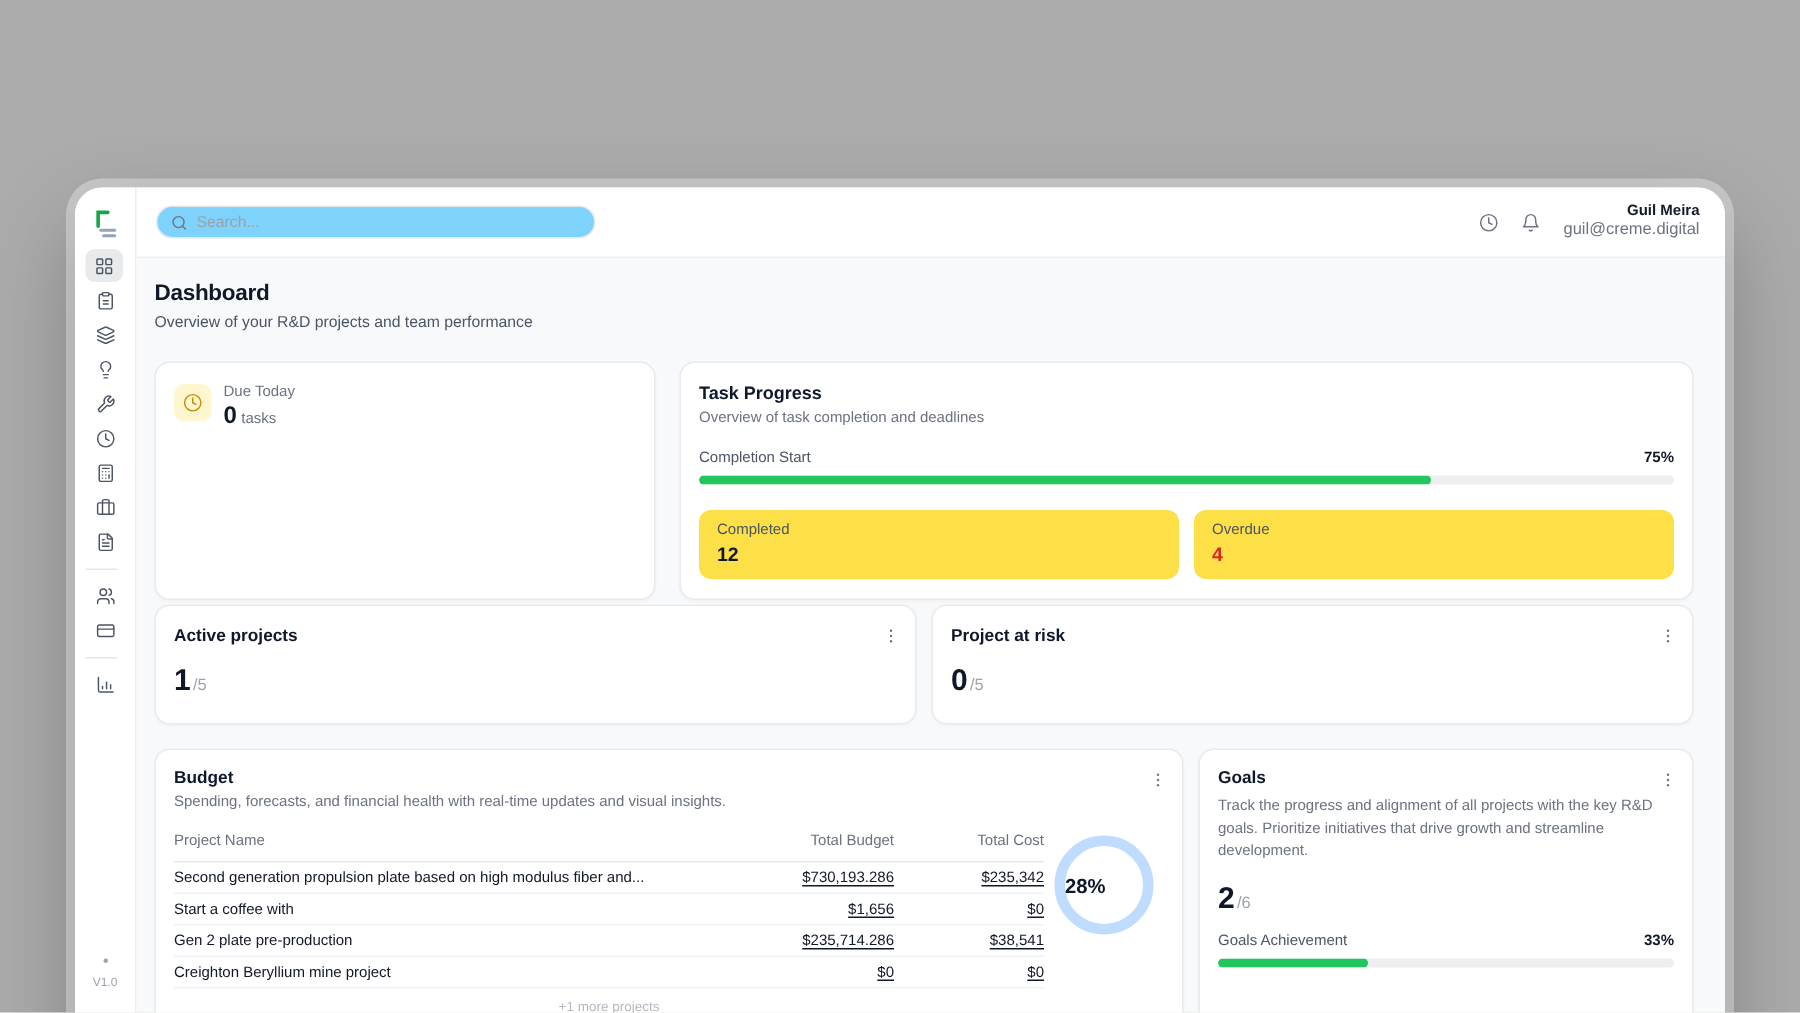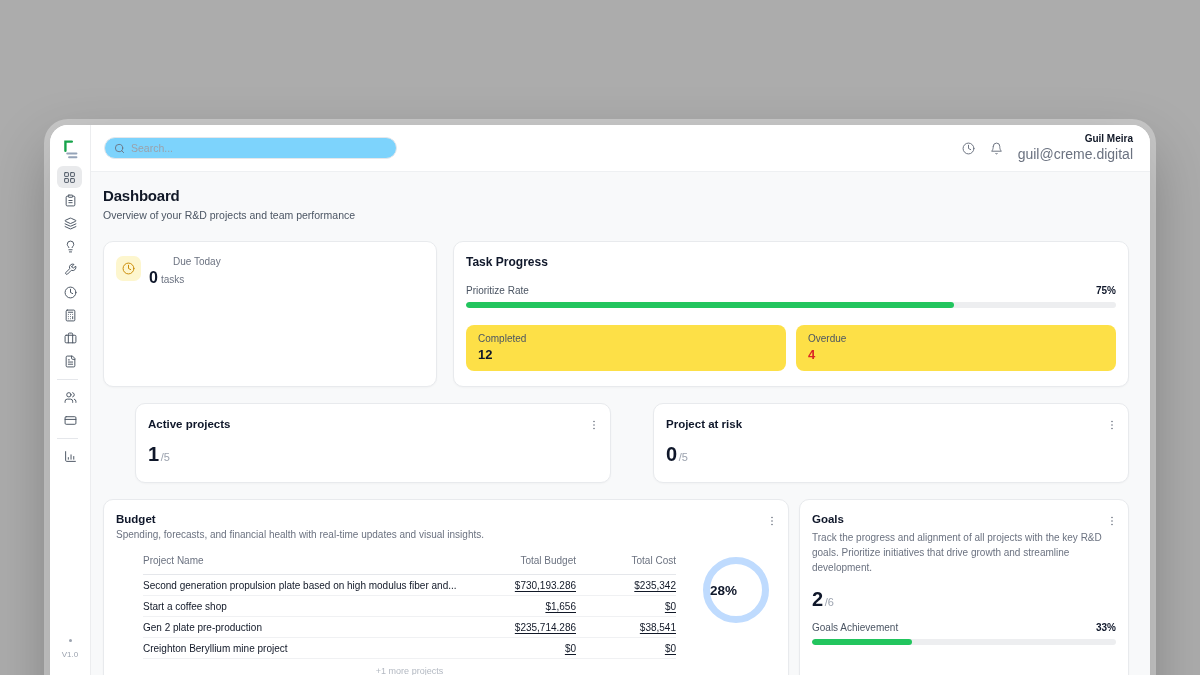--- a/index.html
+++ b/index.html
@@ -32,70 +32,70 @@
   .search { width:293px; height:22px; border:1px solid #e5e7eb; border-radius:11px;
     display:flex; align-items:center; padding:0 9px; gap:6px; color:#9aa1ab; background:#7dd3fc; }
   .search svg { width:11px; height:11px; stroke:#6b7280; fill:none; stroke-width:2; stroke-linecap:round; }
   .search input { border:none; outline:none; flex:1; font-size:10.5px; font-family:inherit; color:#374151; background:transparent; }
   .search input::placeholder { color:#9aa1ab; }
   .top-right { margin-left:auto; display:flex; align-items:center; gap:15px; }
   .top-ico { color:#6b7280; display:flex; cursor:pointer; }
   .top-ico svg { width:13px; height:13px; stroke:currentColor; fill:none; stroke-width:1.8; stroke-linecap:round; stroke-linejoin:round; }
   .user { text-align:right; line-height:1.25; cursor:pointer; }
   .user .name { font-size:10px; font-weight:bold; color:#111827; }
-  .user .email { font-size:14px; color:#6b7280; }
+  .user .email { font-size:11px; color:#6b7280; }
 
   .content { flex:1; background:#f8f9fa; padding:15px 21px 20px 12px; overflow:hidden; }
   .page-title { font-size:15px; font-weight:bold; letter-spacing:-.2px; }
   .page-sub { font-size:10.5px; color:#4b5563; margin-top:5px; }
 
   .card { background:#fff; border:1px solid #e8eaed; border-radius:10px;
     box-shadow:0 1px 2px rgba(16,24,40,.03); position:relative; }
   .kebab { position:absolute; top:13px; right:10px; color:#6b7280; cursor:pointer; }
   .kebab svg { width:12px; height:12px; fill:currentColor; }
 
   .row1 { margin-top:20px; display:grid; grid-template-columns:334px 1fr; gap:16px; height:146px; }
   .row2 { margin-top:16px; display:grid; grid-template-columns:1fr 1fr; gap:10px; height:80px; }
   .row3 { margin-top:16px; display:grid; grid-template-columns:1fr 330px; gap:10px; height:215px; }
 
   
   .due-card { padding:14px 12px; display:flex; gap:8px; align-items:flex-start; }
   .due-ico { width:25px; height:25px; border-radius:7px; background:#fdf6ce; flex:0 0 25px;
     display:flex; align-items:center; justify-content:center; color:#ca8a04; }
   .due-ico svg { width:13px; height:13px; stroke:currentColor; fill:none; stroke-width:1.8; stroke-linecap:round; stroke-linejoin:round; }
-  .due-label { font-size:10px; color:#6b7280;margin-left:24px; }
+  .due-label { font-size:10px; color:#6b7280; }
   .due-val { margin-top:2px; }
   .due-val b { font-size:16px; color:#0f172a; }
   .due-val span { font-size:10px; color:#6b7280; margin-left:3px; }
 
   
   .task-card { padding:13px 12px; }
   .card-title { font-size:12px; font-weight:bold; color:#0f172a; }
   .card-sub { font-size:10px; color:#6b7280; margin-top:4px; }
   .cr-row { margin-top:16px; display:flex; justify-content:space-between; align-items:center; }
   .cr-label { font-size:10px; color:#4b5563; }
   .cr-val { font-size:10px; font-weight:bold; color:#0f172a; }
   .bar { height:6px; border-radius:3px; background:#edeef0; margin-top:6px; overflow:hidden; }
   .bar-fill { height:100%; border-radius:3px; background:#22c55e; }
   .stats { margin-top:17px; display:grid; grid-template-columns:1fr 1fr; gap:10px; }
   .stat-box { background:#fde047; border-radius:8px; padding:8px 12px 9px; }
   .stat-label { font-size:10px; color:#4b5563; }
   .stat-val { font-size:13px; font-weight:bold; margin-top:3px; color:#0f172a; }
   .stat-val.red { color:#dc2626; }
 
   
-  .mini-card { padding:14px 12px;margin-left:32px; }
+  .mini-card { padding:14px 12px; }
   .mini-title { font-size:11.5px; font-weight:bold; color:#0f172a; }
   .big-num { margin-top:13px; display:flex; align-items:baseline; }
   .big-num b { font-size:20px; color:#0f172a; letter-spacing:-.5px; }
   .big-num span { font-size:11px; color:#9ca3af; margin-left:2px; }
 
   
   .budget-card { padding:13px 12px; overflow:hidden; }
-  .budget-body { display:flex; margin-top:15px; gap:20px;margin-left:27px; }
+  .budget-body { display:flex; margin-top:15px; gap:0; }
   .btable { flex:1; min-width:0; }
   .thead, .trow { display:grid; grid-template-columns:1fr 118px 100px; align-items:center; }
   .thead { font-size:10px; color:#6b7280; padding-bottom:8px; border-bottom:1px solid #e5e7eb; }
   .trow { font-size:10px; color:#111827; height:21px; border-bottom:1px solid #f0f1f3; }
   .cell-r { text-align:right; }
   .money { text-decoration:underline; text-underline-offset:2px; text-decoration-thickness:1px; cursor:pointer; }
   .tfoot { text-align:center; font-size:9px; color:#b3b9c2; padding-top:7px; }
   .donut-col { width:80px; flex:0 0 80px; display:flex; justify-content:center; align-items:flex-start; padding-top:2px; }
   .donut { width:66px; height:66px; border-radius:50%; border:7px solid #bfdbfe;
     display:flex; align-items:center; background:#fff; }
@@ -266,22 +266,23 @@
             <div>
               <div class="due-label">Due Today</div>
               <div class="due-val">
                 <b>0</b><span>tasks</span>
               </div>
             </div>
           </section>
 
           <section class="card task-card">
             <div class="card-title">Task Progress</div>
+            <div class="card-sub">Overview of task completion and deadlines</div>
             <div class="cr-row">
-              <span class="cr-label">Prioritize Rate</span>
+              <span class="cr-label">Completion Start</span>
               <span class="cr-val">75%</span>
             </div>
             <div class="bar">
               <div class="bar-fill" style="width: 75%; background: rgb(34, 197, 94);"></div>
             </div>
             <div class="stats">
               <div class="stat-box">
                 <div class="stat-label">Completed</div>
                 <div class="stat-val">12</div>
               </div>
@@ -342,21 +343,21 @@
                   <span class="cell-r">Total Budget</span>
                   <span class="cell-r">Total Cost</span>
                 </div>
                 <div id="budget-rows">
                     <div class="trow">
                       <span style="overflow: hidden; white-space: nowrap; text-overflow: ellipsis;">Second generation propulsion plate based on high modulus fiber and...</span>
                       <span class="cell-r"><span class="money">$730,193.286</span></span>
                       <span class="cell-r"><span class="money">$235,342</span></span>
                     </div>
                     <div class="trow">
-                      <span style="overflow: hidden; white-space: nowrap; text-overflow: ellipsis;">Start a coffee shop</span>
+                      <span style="overflow: hidden; white-space: nowrap; text-overflow: ellipsis;">Start a coffee with</span>
                       <span class="cell-r"><span class="money">$1,656</span></span>
                       <span class="cell-r"><span class="money">$0</span></span>
                     </div>
                     <div class="trow">
                       <span style="overflow: hidden; white-space: nowrap; text-overflow: ellipsis;">Gen 2 plate pre-production</span>
                       <span class="cell-r"><span class="money">$235,714.286</span></span>
                       <span class="cell-r"><span class="money">$38,541</span></span>
                     </div>
                     <div class="trow">
                       <span style="overflow: hidden; white-space: nowrap; text-overflow: ellipsis;">Creighton Beryllium mine project</span>

